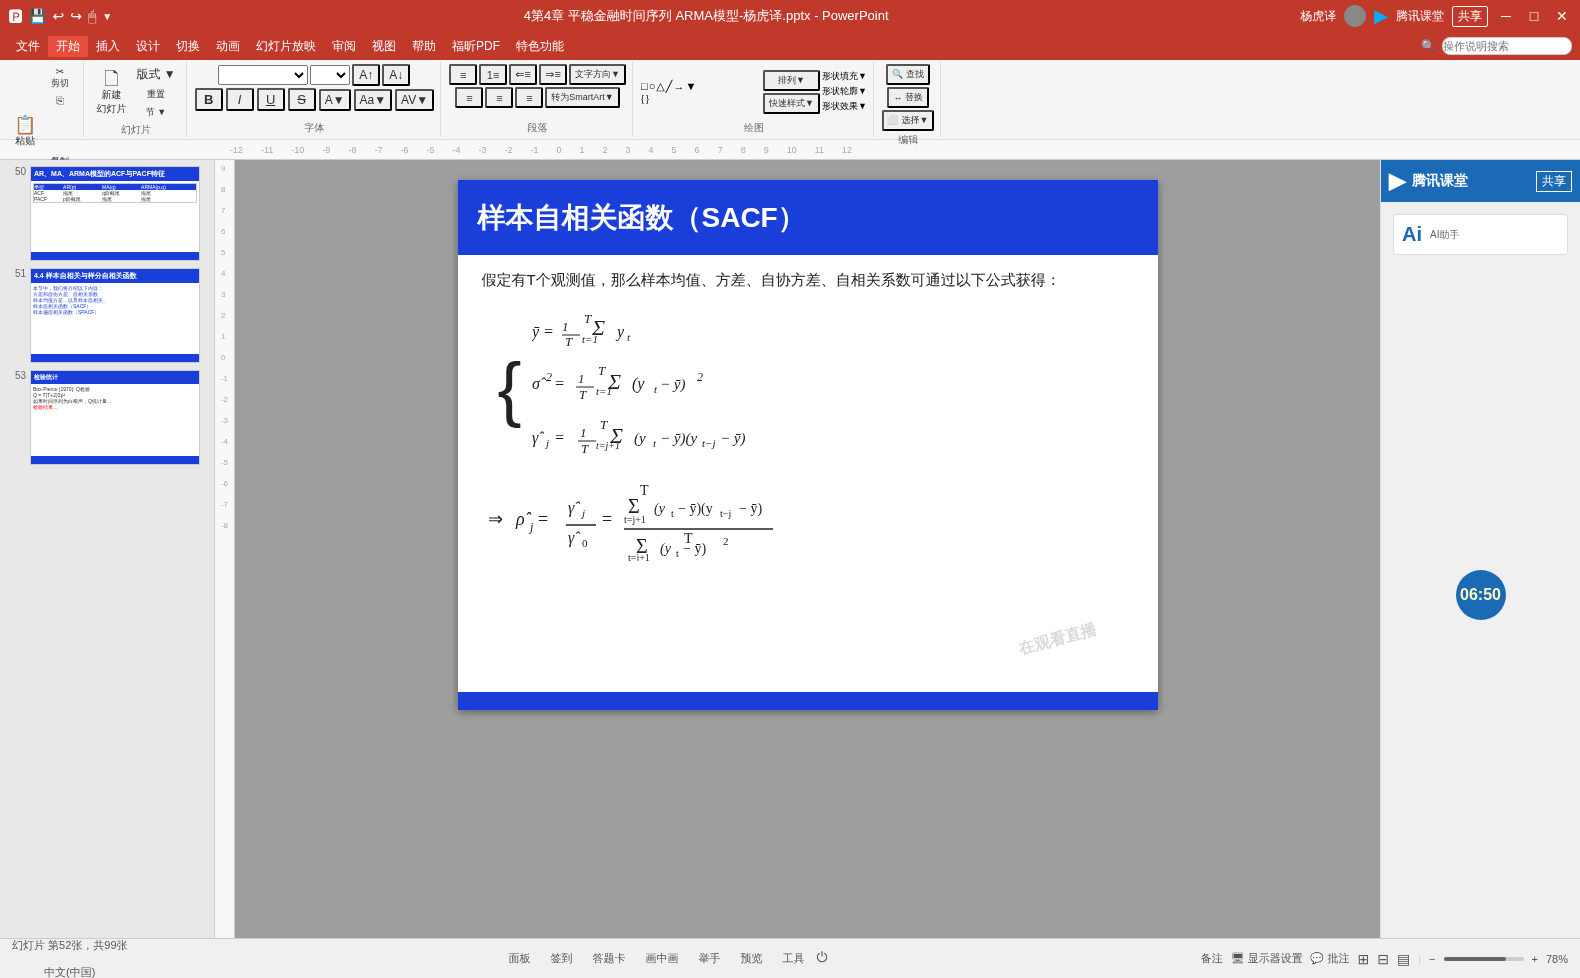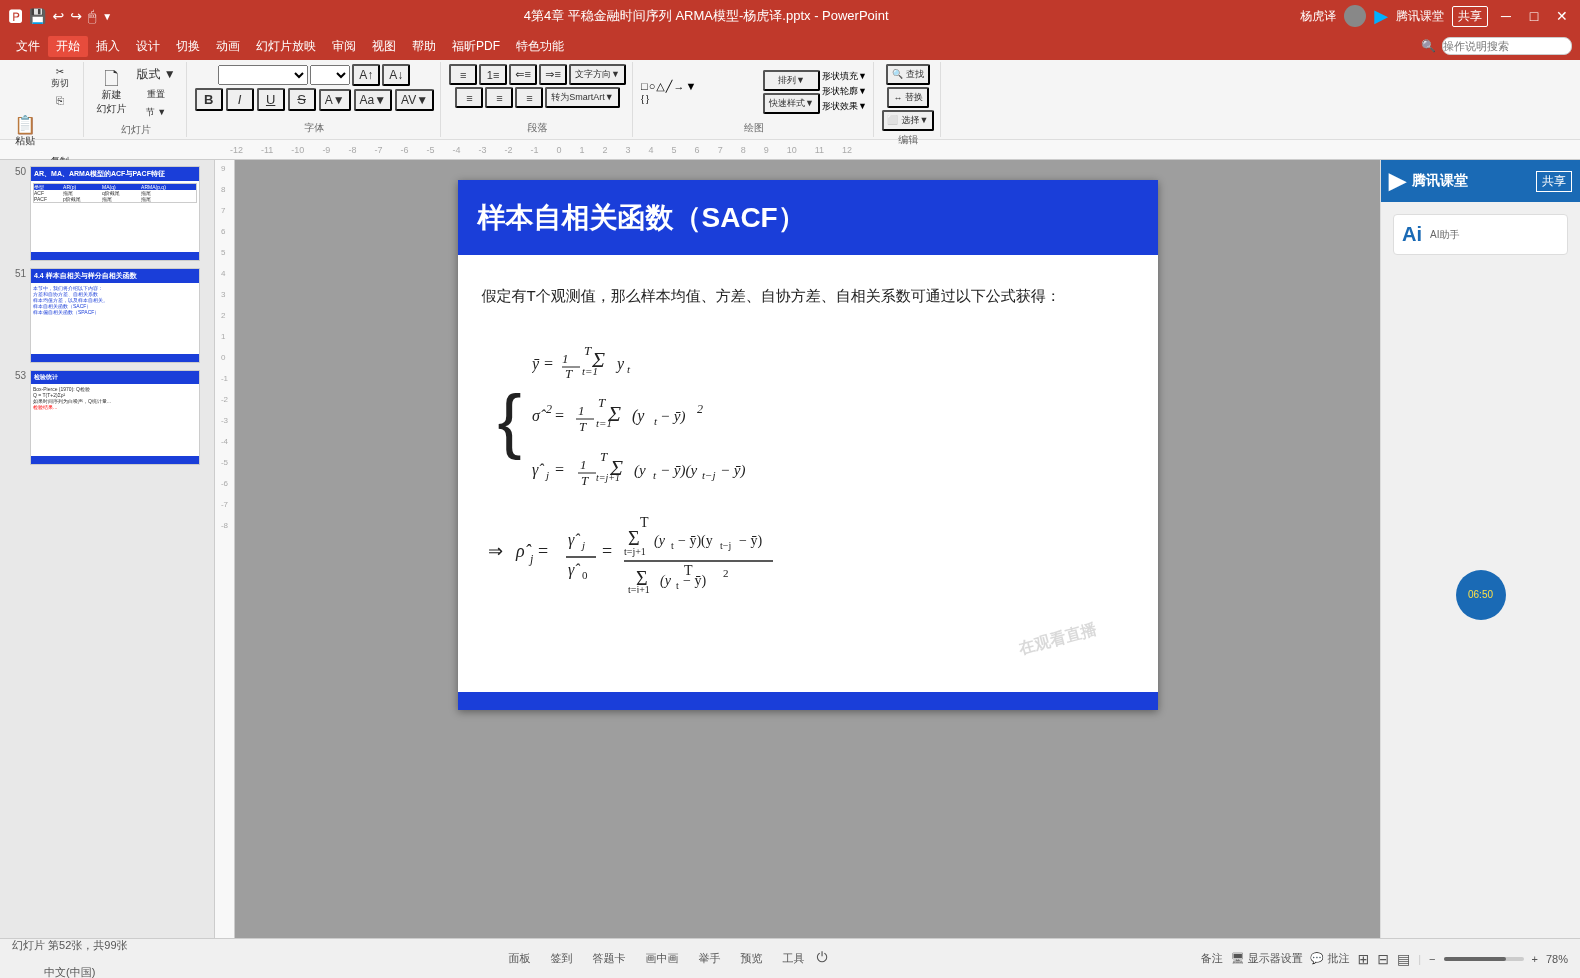--- a/index.html
+++ b/index.html
@@ -200,21 +200,21 @@
       background: #1a3ed9;
       color: white;
       font-size: 28px;
       font-weight: bold;
       padding: 14px 20px;
       height: 75px;
       display: flex;
       align-items: center;
     }
     .slide-content {
-      padding: 28px 24px;
+      padding: 12px 24px;
       font-size: 15px;
       color: #222;
       line-height: 1.7;
     }
     .slide-formulas {
       display: flex;
       flex-direction: column;
       align-items: flex-start;
       padding: 8px 40px;
       font-size: 14px;
@@ -718,21 +718,21 @@
     <div style="background:#1a6ab5;padding:8px;display:flex;align-items:center;gap:6px;">
       <span style="color:white;font-size:22px;font-weight:bold;">▶</span>
       <span style="color:white;font-size:14px;font-weight:bold;">腾讯课堂</span>
       <span style="color:white;font-size:12px;margin-left:auto;border:1px solid white;padding:1px 5px;cursor:pointer;">共享</span>
     </div>
     <div style="padding:12px;background:#f0f0f0;flex:1;display:flex;flex-direction:column;gap:8px;">
       <div style="background:white;border:1px solid #ddd;padding:8px;border-radius:4px;display:flex;align-items:center;gap:8px;">
         <span style="font-size:20px;font-weight:bold;color:#1a6ab5;">Ai</span>
         <span style="font-size:10px;color:#666;">AI助手</span>
       </div>
-      <div style="background:#1a6ab5;color:#fde047;border-radius:50%;width:50px;height:50px;display:flex;align-items:center;justify-content:center;font-size:10px;font-weight:normal;margin:auto;">06:50</div>
+      <div style="background:#1a6ab5;color:#fef9c3;border-radius:50%;width:50px;height:50px;display:flex;align-items:center;justify-content:center;font-size:16px;font-weight:bold;margin:auto;">06:50</div>
     </div>
   </div>
 
 </div>
 
 <div id="statusbar">
   <div class="left">
     <span>幻灯片 第52张，共99张</span>
     <span>中文(中国)</span>
   </div>

